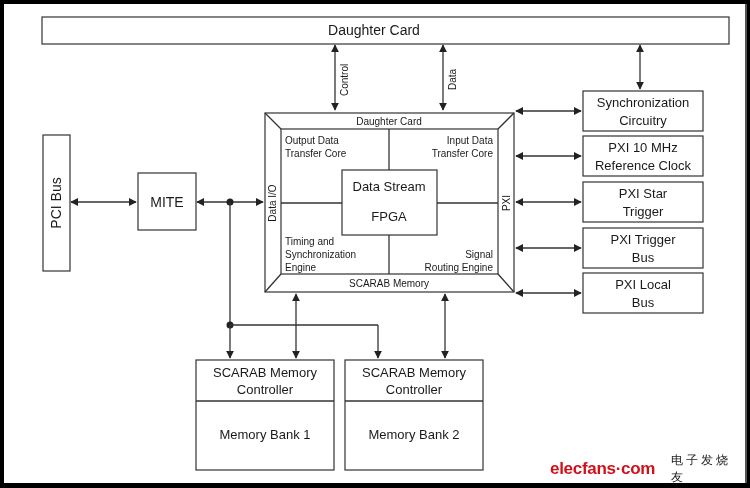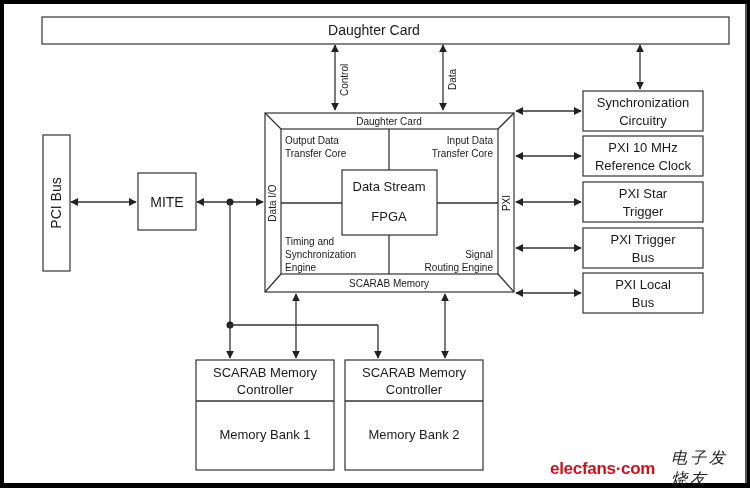--- a/index.html
+++ b/index.html
@@ -4,21 +4,21 @@
 <style>
   html, body { margin: 0; padding: 0; background: #000; }
   body { width: 750px; height: 488px; position: relative; overflow: hidden; font-family: "Liberation Sans", sans-serif; }
   #frame { position: absolute; left: 4px; top: 4px; width: 741px; height: 479px; background: #fff; border-right: 2px solid #555; }
   svg { position: absolute; left: 0; top: 0; }
   .box { fill: #fff; stroke: #333; stroke-width: 1.2; }
   .line { stroke: #333; stroke-width: 1.3; fill: none; }
   .t { font-family: "Liberation Sans", sans-serif; fill: #1a1a1a; }
   .watermark { position: absolute; left: 548px; top: 455px; width: 194px; height: 27px; background: #fff; display: flex; align-items: center; gap: 16px; padding-left: 2px; }
   .wm-logo { color: #d0101a; font-family: "Liberation Sans", sans-serif; font-weight: bold; font-size: 17px; letter-spacing: -0.3px; }
-  .wm-cn { color: #222; font-family: "DejaVu Serif", serif; font-size: 16px; font-style: italic; letter-spacing: 3px; }
+  .wm-cn { color: #222; font-family: "DejaVu Serif", serif; font-size: 12px; letter-spacing: 3px; }
 </style>
 </head>
 <body>
 
 <div id="frame"></div>
 
 <svg width="750" height="488" viewBox="0 0 750 488">
   <defs>
     <marker id="ah" viewBox="0 0 10 10" refX="9" refY="5" markerWidth="8" markerHeight="8" orient="auto-start-reverse" markerUnits="userSpaceOnUse">
       <path d="M0,0 L10,5 L0,10 z" fill="#222"></path>

